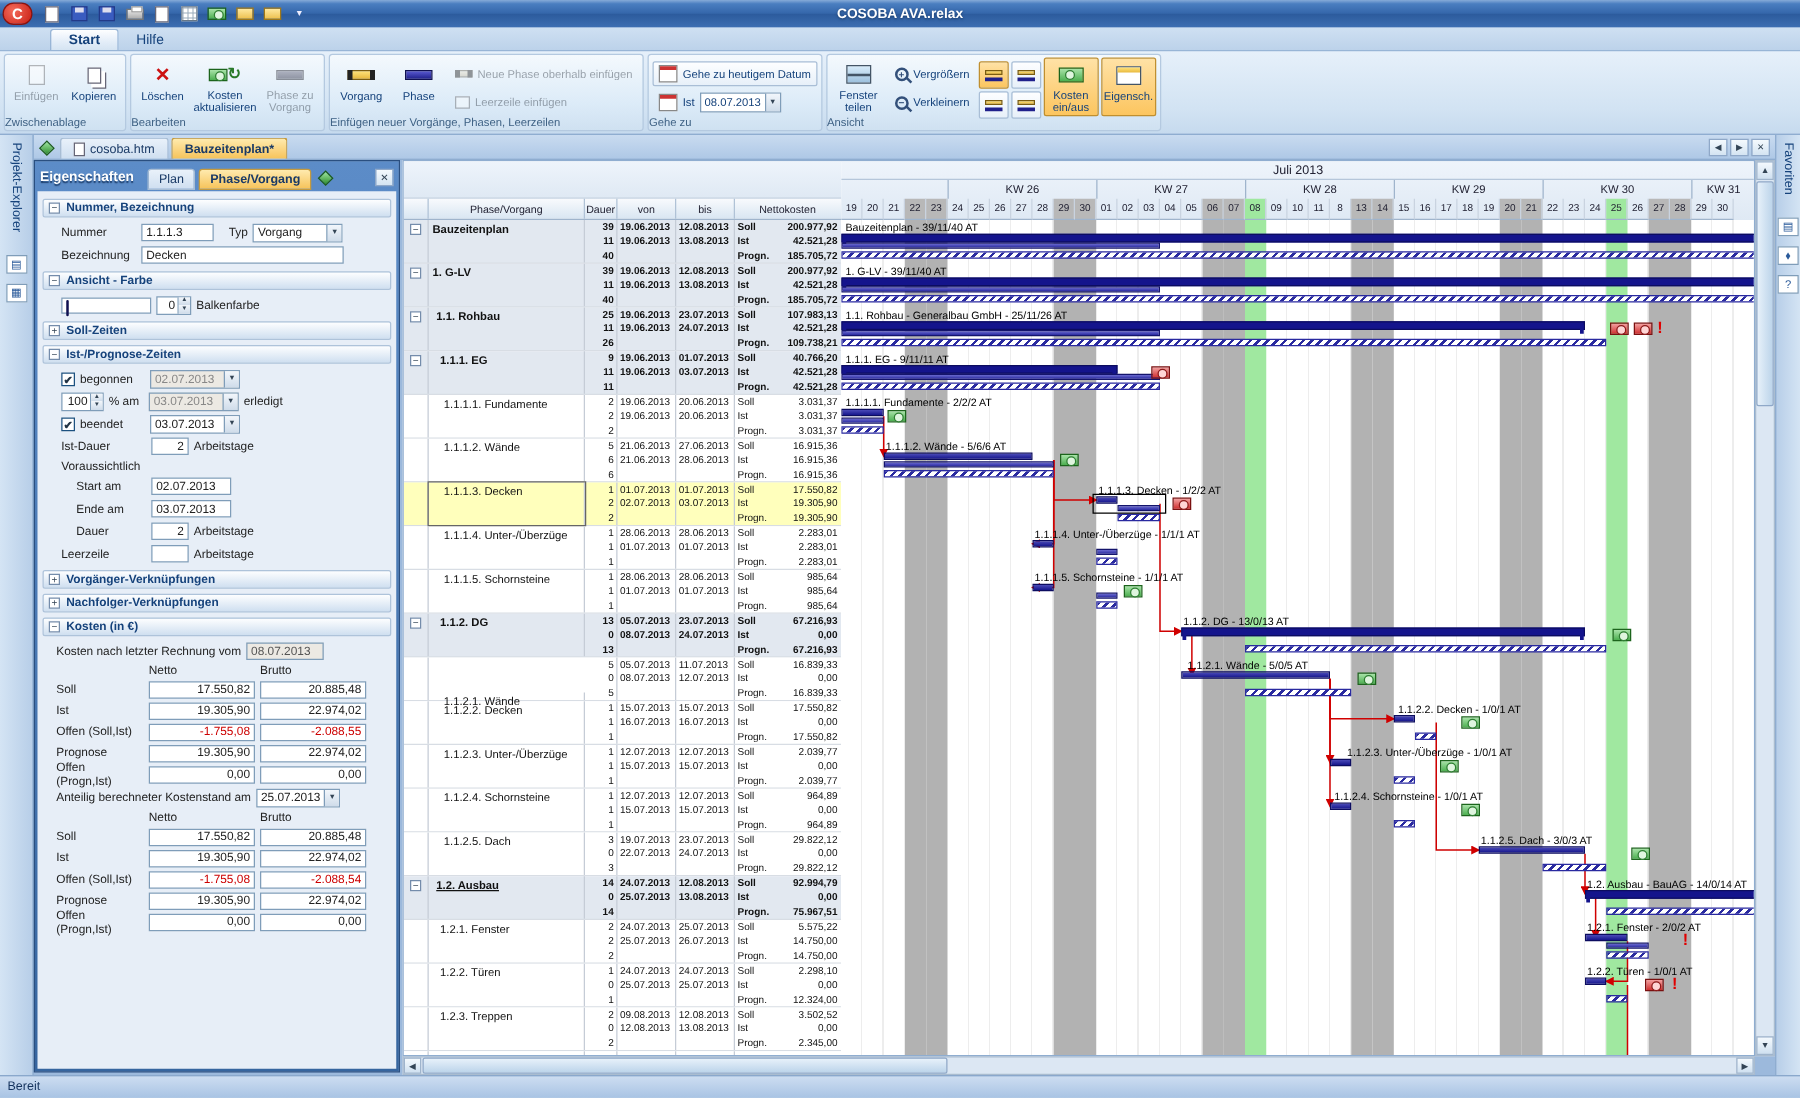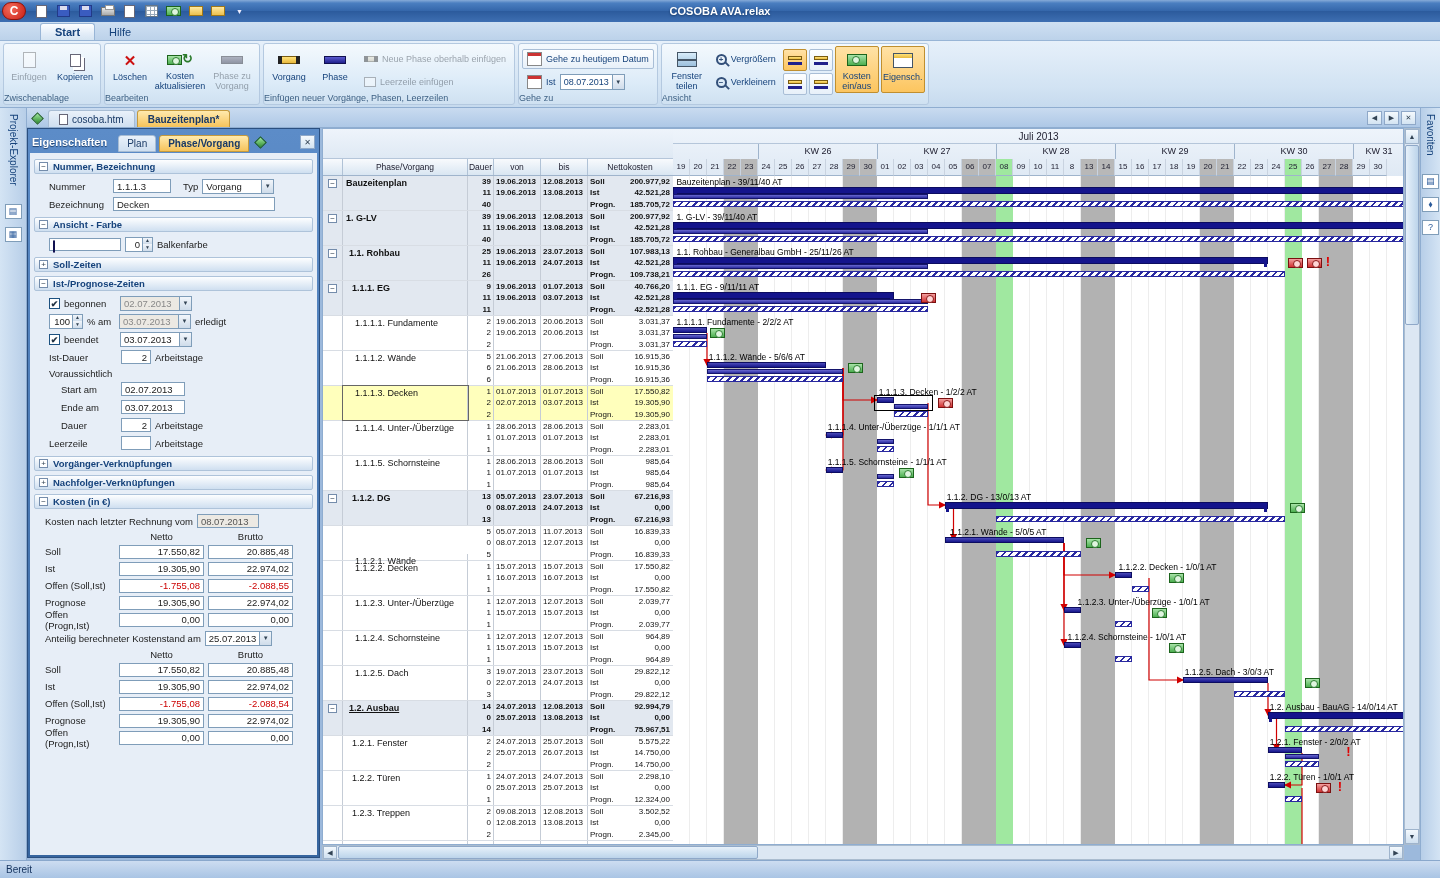--- a/index.html
+++ b/index.html
@@ -92,21 +92,21 @@
 .pcombo .cval{padding:0 3px;display:flex;align-items:center;}
 .pcombo .dd{width:12px;border-left:1px solid #7f9db9;background:linear-gradient(#f2f6fb,#cfdcea);display:flex;align-items:center;justify-content:center;font-size:6px;color:#345;}
 .spin{display:inline-flex;height:15px;border:1px solid #7f9db9;background:#fff;}
 .spin .cval{padding:0 2px;display:flex;align-items:center;justify-content:flex-end;font-size:9.5px;}
 .spin .ud{width:10px;display:flex;flex-direction:column;border-left:1px solid #7f9db9;}
 .spin .ud span{flex:1;font-size:5px;line-height:1;display:flex;align-items:center;justify-content:center;background:linear-gradient(#f2f6fb,#cfdcea);color:#345;}
 .cb{width:11px;height:11px;border:1px solid #1c5180;background:#fff;font-size:9px;line-height:10px;text-align:center;color:#234;font-weight:bold;}
 .swatch{width:72px;height:13px;border:1px solid #7f9db9;background:#fff;padding:2px 3px;}
 .swatch .inner{width:100%;height:100%;background:linear-gradient(#6a6ad8,#1a1a80);border:1px solid #101050;border-radius:3px;}
 .chead{display:flex;gap:4px;padding-left:86px;font-size:9.5px;color:#222;height:13px;align-items:center;}
-.chead span{width:85px;text-align:center;}
+.chead span{width:85px;text-align:left;}
 .crow{display:flex;align-items:center;gap:4px;padding:1px 2px 1px 12px;height:17px;}
 .crow .clab{width:70px;font-size:9.5px;}
 .crow .cbox{width:85px;border:1px solid #7f9db9;background:#fff;height:14px;display:flex;align-items:center;justify-content:flex-end;padding:0 3px;font-size:9.5px;}
 .crow .cbox.neg{color:#cc0000;}
 
 #main{position:absolute;left:322px;top:128px;width:1082px;height:717px;background:#fff;border:1px solid #8fadd0;overflow:hidden;}
 #thead{position:absolute;left:0;top:0;width:350px;height:47px;}
 .thblank{height:30px;background:linear-gradient(#eef4fb,#dfe9f4);border-bottom:1px solid #b5c6da;}
 .thcells{height:17px;display:flex;background:linear-gradient(#f8fafd,#d9e6f2);border-bottom:1px solid #9fb4cc;font-size:8.5px;color:#223;}
 .thc{border-right:1px solid #b0c2d6;display:flex;align-items:center;justify-content:center;}

